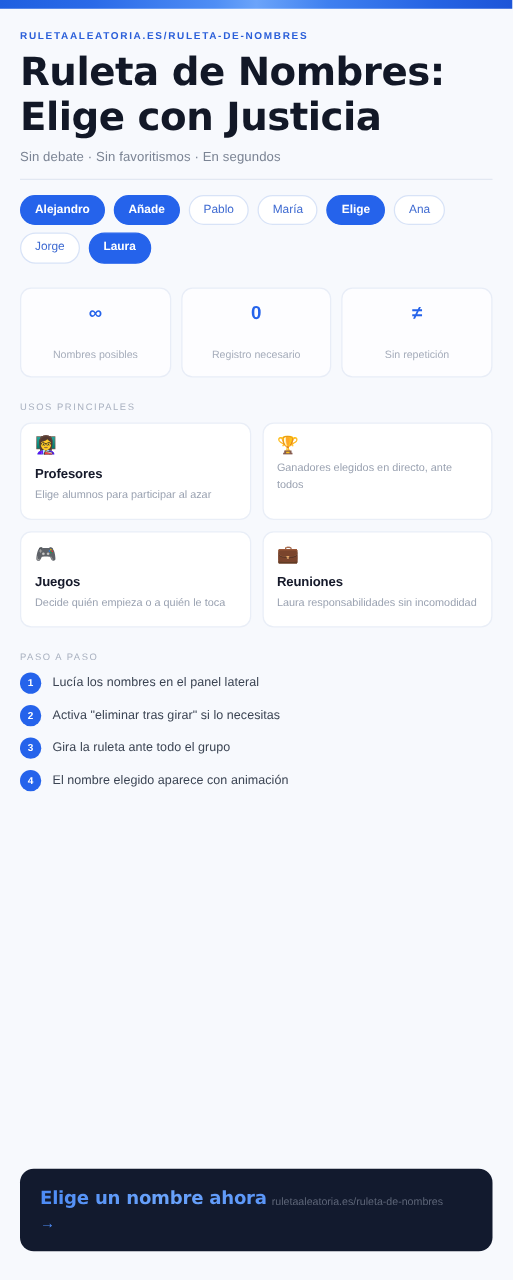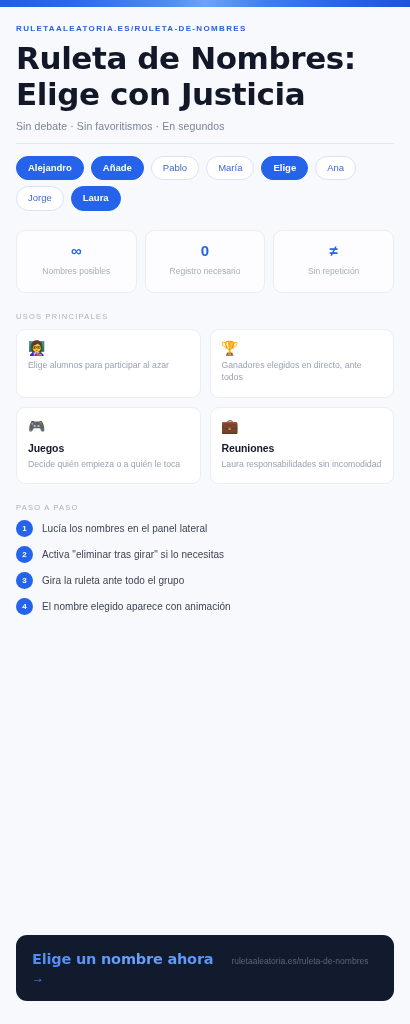--- a/index.html
+++ b/index.html
@@ -108,21 +108,21 @@
     text-align: center;
     min-height: 63px;
   }
   .stat-val {
     font-size: 15px;
     font-weight: 700;
     color: #2563eb;
     line-height: 1;
   }
   .stat-lbl {
-    margin-top: 8px;
+    margin-top: 20px;
     font-size: 8.5px;
     line-height: 1.35;
     color: #a6adbb;
   }
 
   
   .sec-label {
     font-size: 7.5px;
     font-weight: 400;
     letter-spacing: 1.25px;
@@ -195,21 +195,21 @@
   #cta {
     position: absolute;
     left: 16px;
     right: 16px;
     bottom: 23px;
     background: #121a2e;
     border-radius: 11px;
     padding: 16px 16px 17px;
     display: flex;
     align-items: flex-start;
-    gap: 18px;
+    gap: 4px;
   }
   #cta-left { flex: 0 1 auto; }
   #cta-title {
     font-size: 14.5px;
     font-weight: 700;
     letter-spacing: -0.2px;
     font-family: "DejaVu Sans", sans-serif;
     background: linear-gradient(90deg, #4d8bf5 0%, #6aa3fb 55%, #5b96f8 100%);
     -webkit-background-clip: text;
     background-clip: text;
@@ -270,20 +270,21 @@
       <div class="stat">
         <div class="stat-val">≠</div>
         <div class="stat-lbl">Sin repetición</div>
       </div>
     </div>
 
   <div class="sec-label">USOS PRINCIPALES</div>
   <div id="uses">
       <div class="use">
         <span class="use-emoji">👩‍🏫</span>
+        <div class="use-title">Profesores</div>
         <div class="use-desc">Elige alumnos para participar al azar</div>
       </div>
       <div class="use">
         <span class="use-emoji">🏆</span>
         <div class="use-desc">Ganadores elegidos en directo, ante todos</div>
       </div>
       <div class="use">
         <span class="use-emoji">🎮</span>
         <div class="use-title">Juegos</div>
         <div class="use-desc">Decide quién empieza o a quién le toca</div>

